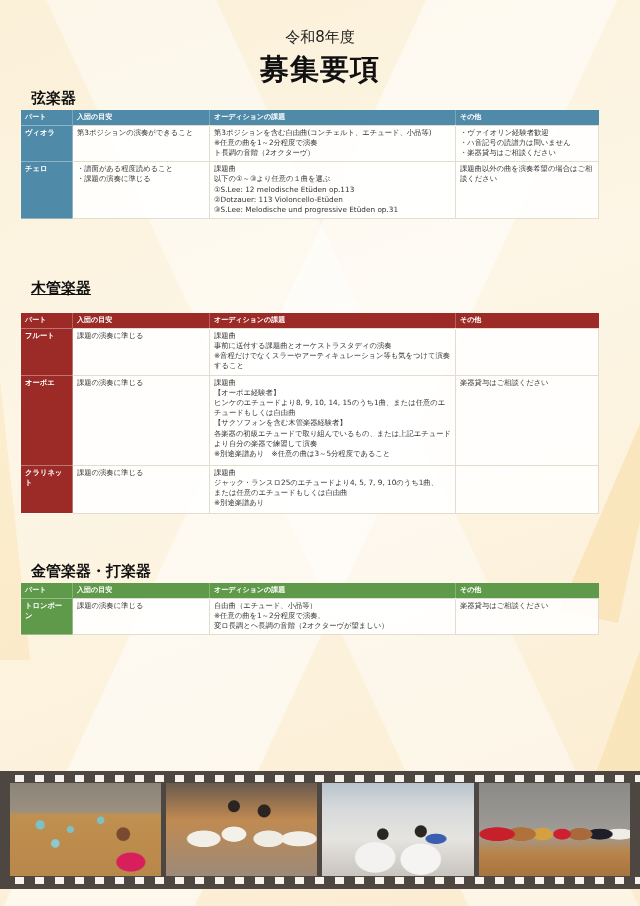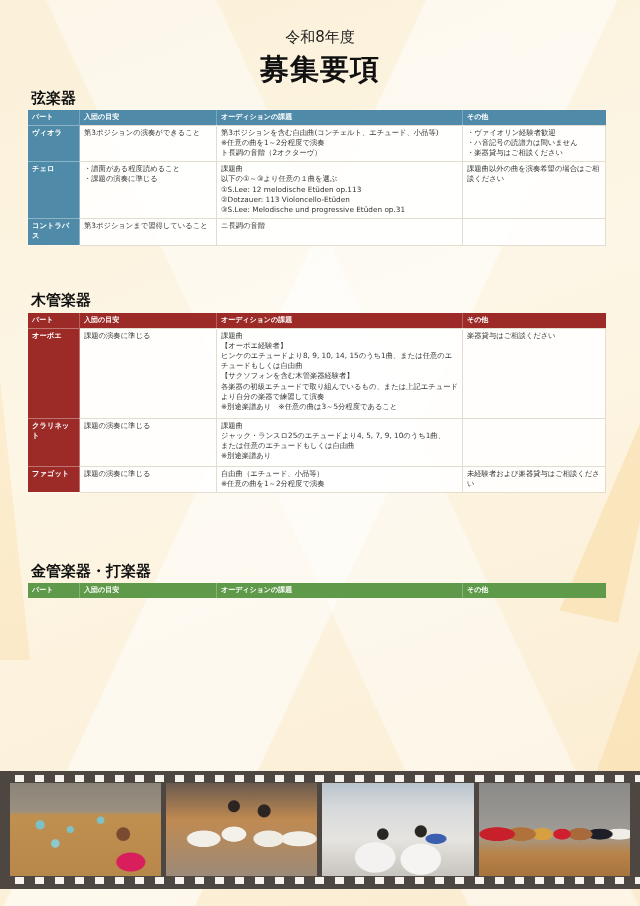--- a/index.html
+++ b/index.html
@@ -34,21 +34,21 @@
     position: absolute; top: 50px; left: 0; width: 640px; text-align: center;
     font-size: 29px; font-weight: bold; color: #111; letter-spacing: 1px;
   }
 
   .section-title {
     position: absolute; left: 31px;
     font-size: 15px; font-weight: bold; color: #111;
   }
 
   table.grid {
-    position: absolute; left: 27px; width: 578px;
+    position: absolute; left: 20px; width: 578px;
     border-collapse: collapse;
     font-size: 7.3px; line-height: 10.2px;
     table-layout: fixed;
   }
   table.grid th {
     color: #fff; font-weight: bold; text-align: left;
     padding: 2px 4px; height: 15px; font-size: 7px;
     border-left: 1px solid rgba(255,255,255,0.25);
   }
   table.grid td {
@@ -187,50 +187,52 @@
           <span class="line">課題曲</span>
           <span class="line">以下の①～③より任意の１曲を選ぶ</span>
           <span class="line">①S.Lee: 12 melodische Etüden op.113</span>
           <span class="line">②Dotzauer: 113 Violoncello-Etüden</span>
           <span class="line">③S.Lee: Melodische und progressive Etüden op.31</span>
         </td>
         <td>
             <span class="line wrap">課題曲以外の曲を演奏希望の場合はご相談ください</span>
           </td>
       </tr>
-      <tr style="height:26px;">
-        <td class="part">コントラバス</td>
-        <td>
-            <span class="line">第3ポジションまで習得していること</span>
-          </td>
-        <td>
-            <span class="line">ニ長調の音階</span>
-          </td>
-        <td></td>
-      </tr>
     </tbody>
   </table>
 
-  <div class="section-title" style="top:291px;">木管楽器</div>
+  <div class="section-title" style="top:279px;text-decoration:underline;">木管楽器</div>
   <table class="grid woods" style="top:313px;">
     <colgroup>
         <col class="col-part">
         <col class="col-req">
         <col class="col-aud">
         <col class="col-other">
       </colgroup>
     <thead>
       <tr>
         <th>パート</th>
         <th>入団の目安</th>
         <th>オーディションの課題</th>
         <th>その他</th>
       </tr>
     </thead>
     <tbody>
+      <tr style="height:47px;">
+        <td class="part">フルート</td>
+        <td>
+            <span class="line">課題の演奏に準じる</span>
+          </td>
+        <td>
+          <span class="line">課題曲</span>
+          <span class="line">事前に送付する課題曲とオーケストラスタディの演奏</span>
+          <span class="line wrap">※音程だけでなくスラーやアーティキュレーション等も気をつけて演奏すること</span>
+        </td>
+        <td></td>
+      </tr>
       <tr style="height:90px;margin-top:9px;">
         <td class="part">オーボエ</td>
         <td>
             <span class="line">課題の演奏に準じる</span>
           </td>
         <td>
           <span class="line">課題曲</span>
           <span class="line">【オーボエ経験者】</span>
           <span class="line wrap">ヒンケのエチュードより8, 9, 10, 14, 15のうち1曲、または任意のエチュードもしくは自由曲</span>
           <span class="line">【サクソフォンを含む木管楽器経験者】</span>
@@ -246,33 +248,20 @@
         <td>
             <span class="line">課題の演奏に準じる</span>
           </td>
         <td>
           <span class="line">課題曲</span>
           <span class="line">ジャック・ランスロ25のエチュードより4, 5, 7, 9, 10のうち1曲、</span>
           <span class="line">または任意のエチュードもしくは自由曲</span>
           <span class="line">※別途楽譜あり</span>
         </td>
         <td></td>
-      </tr>
-      <tr style="height:26px;">
-        <td class="part">ファゴット</td>
-        <td>
-            <span class="line">課題の演奏に準じる</span>
-          </td>
-        <td>
-          <span class="line">自由曲（エチュード、小品等）</span>
-          <span class="line">※任意の曲を1～2分程度で演奏</span>
-        </td>
-        <td>
-            <span class="line wrap">未経験者および楽器貸与はご相談ください</span>
-          </td>
       </tr>
     </tbody>
   </table>
 
   <div class="section-title" style="top:562px;">金管楽器・打楽器</div>
   <table class="grid brass" style="top:583px;">
     <colgroup>
         <col class="col-part">
         <col class="col-req">
         <col class="col-aud">
@@ -280,20 +269,34 @@
       </colgroup>
     <thead>
       <tr>
         <th>パート</th>
         <th>入団の目安</th>
         <th>オーディションの課題</th>
         <th>その他</th>
       </tr>
     </thead>
     <tbody>
+      <tr style="height:36px;">
+        <td class="part">トロンボーン</td>
+        <td>
+            <span class="line">課題の演奏に準じる</span>
+          </td>
+        <td>
+          <span class="line">自由曲（エチュード、小品等）</span>
+          <span class="line">※任意の曲を1～2分程度で演奏。</span>
+          <span class="line">変ロ長調とヘ長調の音階（2オクターヴが望ましい）</span>
+        </td>
+        <td>
+            <span class="line">楽器貸与はご相談ください</span>
+          </td>
+      </tr>
     </tbody>
   </table>
 
   <div class="film">
     <div class="holes top" id="holes-top">
         <div class="hole" style="left: 15px;"></div>
         <div class="hole" style="left: 35px;"></div>
         <div class="hole" style="left: 55px;"></div>
         <div class="hole" style="left: 75px;"></div>
         <div class="hole" style="left: 95px;"></div>

